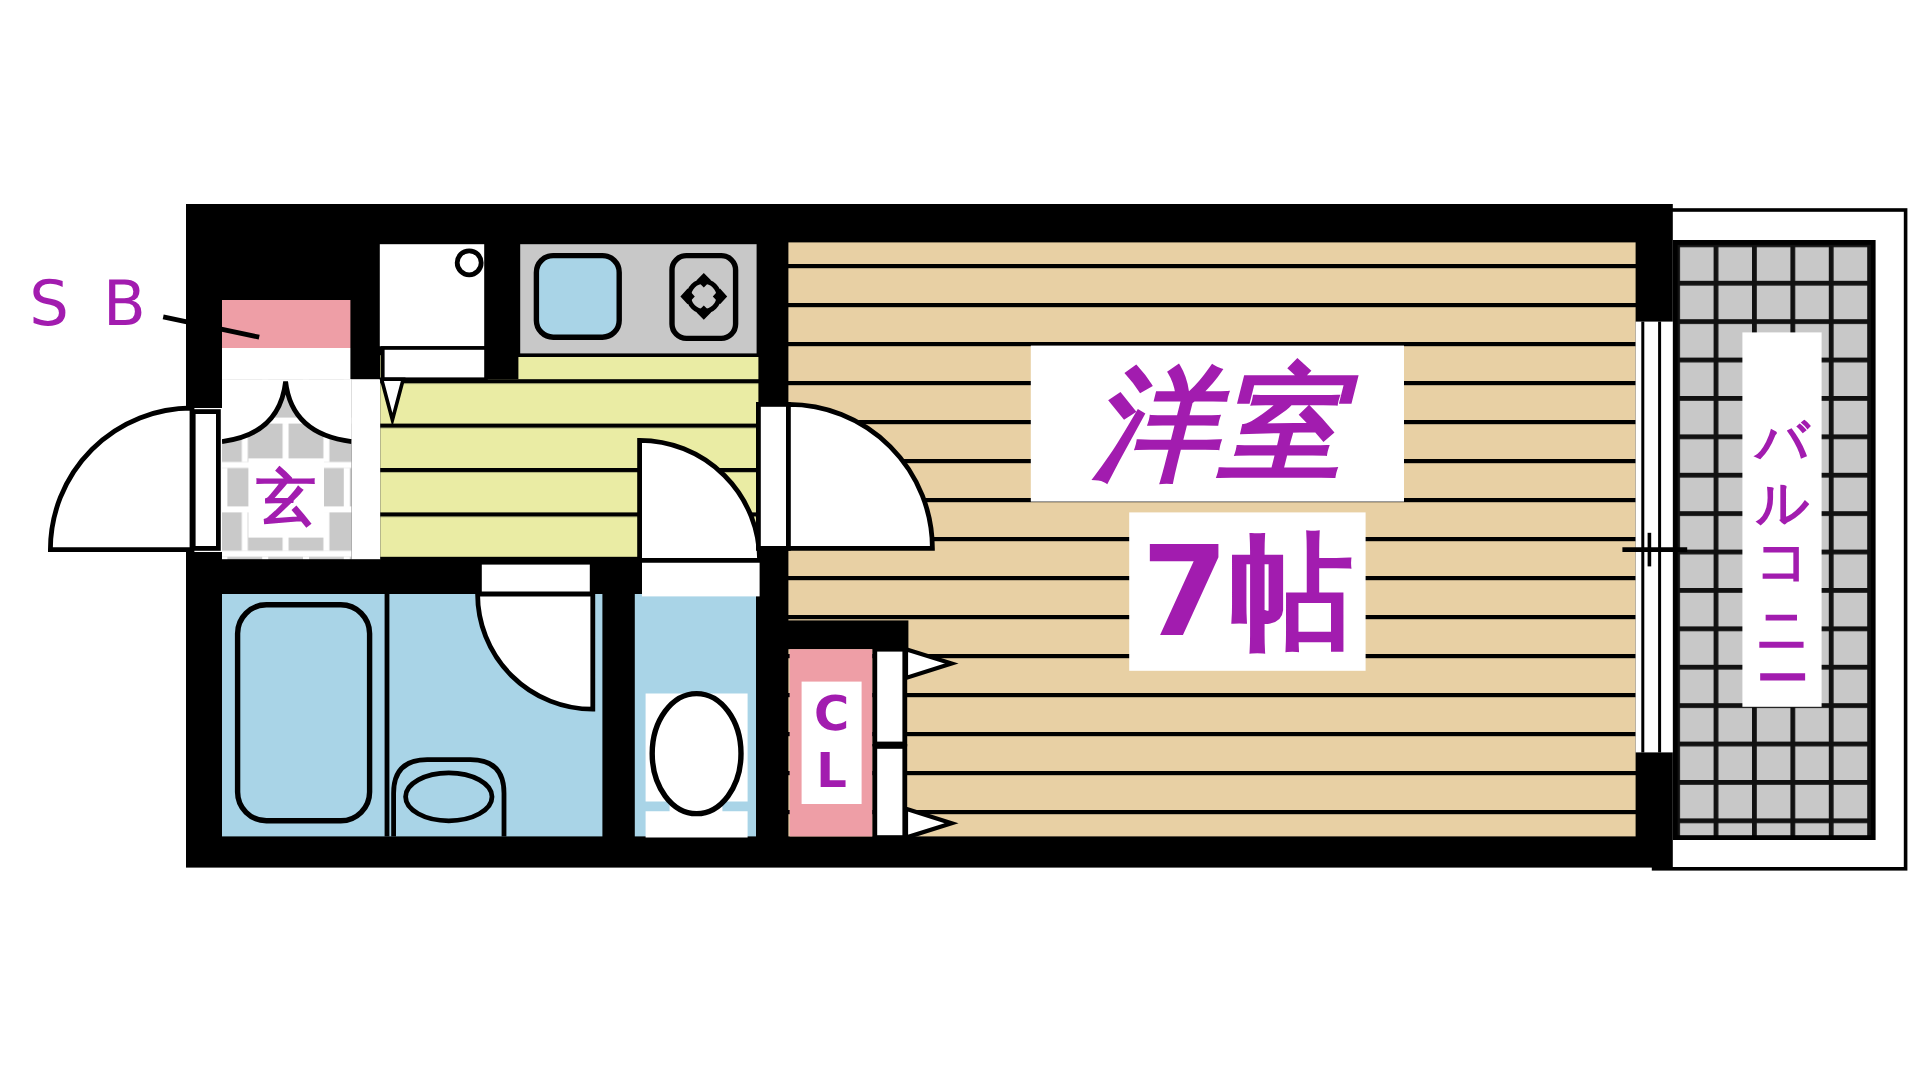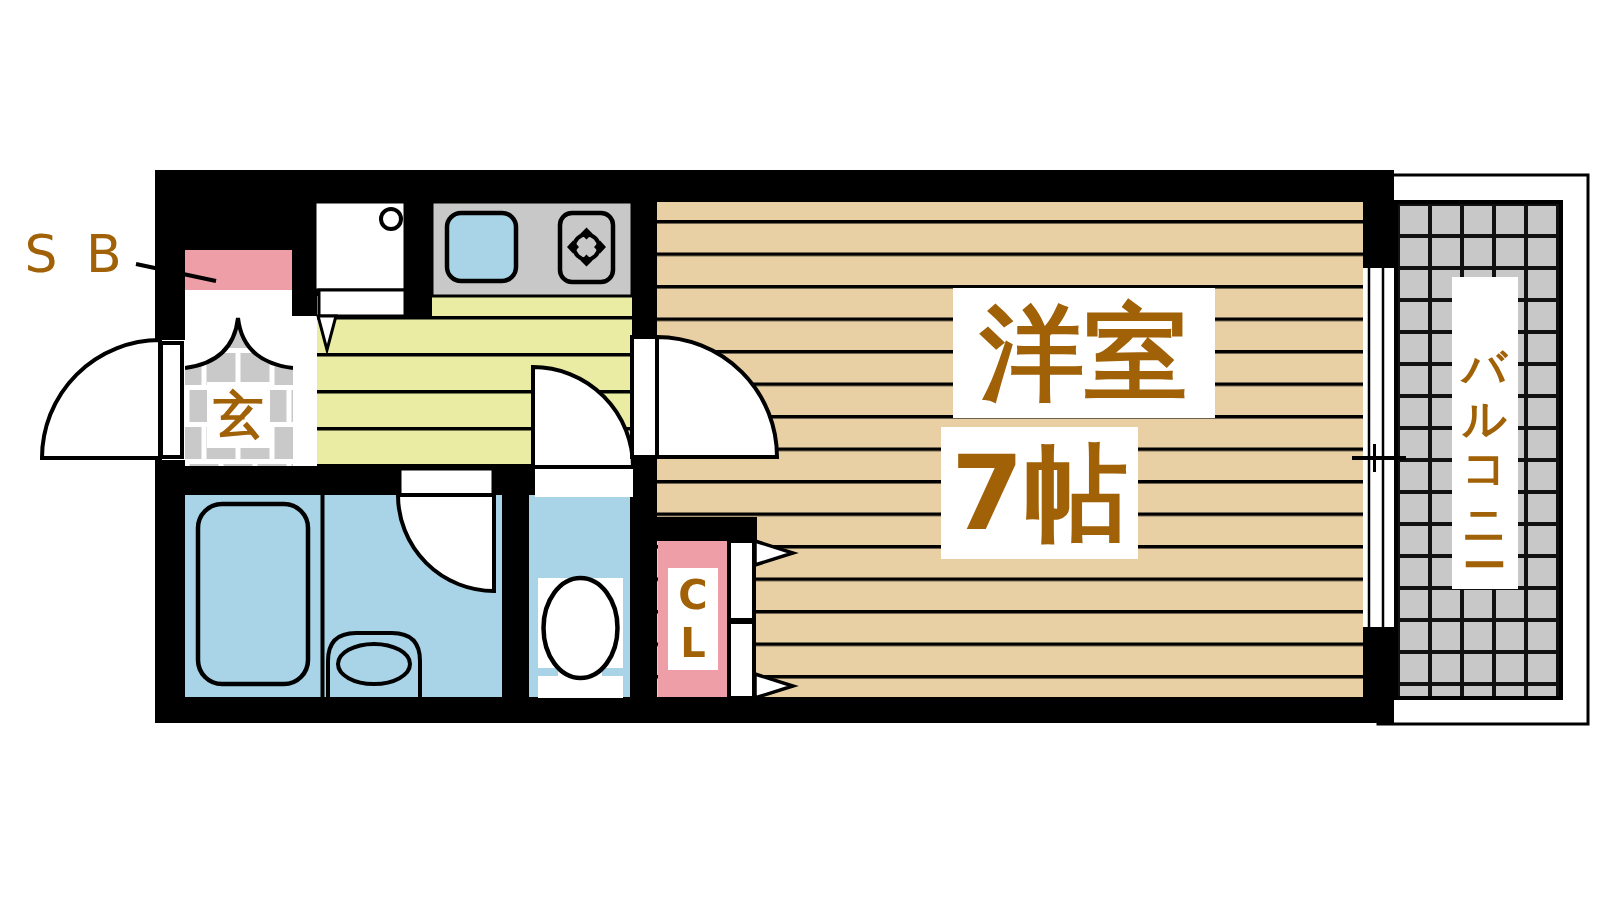--- a/index.html
+++ b/index.html
@@ -3,28 +3,28 @@
 <meta charset="utf-8">
 <style>
   html,body{margin:0;padding:0;background:#ffffff;}
   .stage{
     position:relative;width:1600px;height:900px;background:#ffffff;overflow:hidden;
     font-family:"DejaVu Sans","Liberation Sans",sans-serif;
   }
   .stage svg{position:absolute;left:0;top:0;}
   .label{
     position:absolute;display:flex;align-items:center;justify-content:center;
-    color:#a16207;background:#ffffff;line-height:1;white-space:nowrap;text-align:right;
+    color:#a21caf;background:#ffffff;line-height:1;white-space:nowrap;text-align:right;
   }
   .label.no-bg{background:transparent;}
   .sb-label{left:16px;top:226px;width:120px;height:56px;font-size:52px;letter-spacing:6px;}
   .genkan-label{left:207px;top:382px;width:63px;height:66px;font-size:50px;font-weight:bold;}
   .cl-label{left:668px;top:568px;width:50px;height:102px;font-size:40px;font-weight:bold;
             flex-direction:column;line-height:1.2;}
-  .room-name{left:953px;top:288px;width:262px;height:130px;font-size:104px;font-weight:bold;}
+  .room-name{left:859px;top:288px;width:311px;height:130px;font-size:104px;font-weight:bold;font-style:italic;}
   .room-size{left:941px;top:427px;width:197px;height:132px;font-size:104px;font-weight:bold;}
   .balcony-label{left:1452px;top:277px;width:66px;height:312px;font-size:44px;font-weight:bold;
                  writing-mode:vertical-rl;letter-spacing:6px;}
 </style>
 </head>
 <body>
 
 <div class="stage">
 
 <svg width="1600" height="900" viewBox="0 0 1600 900">

